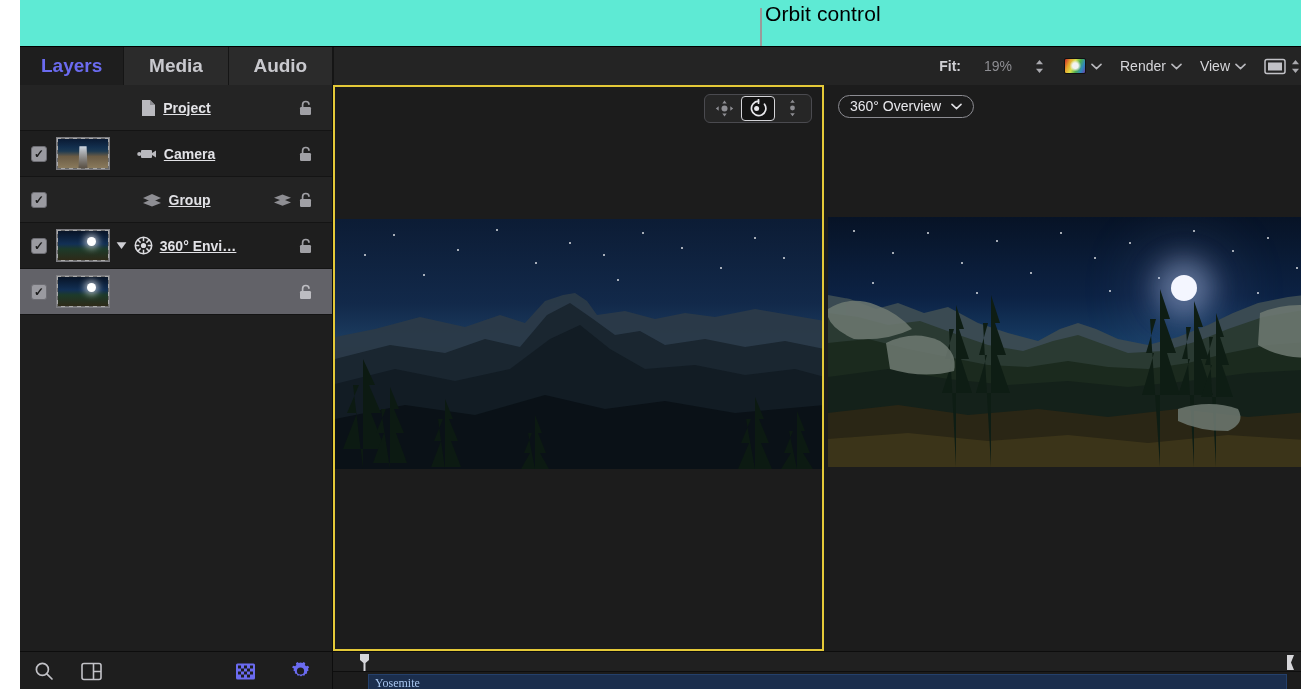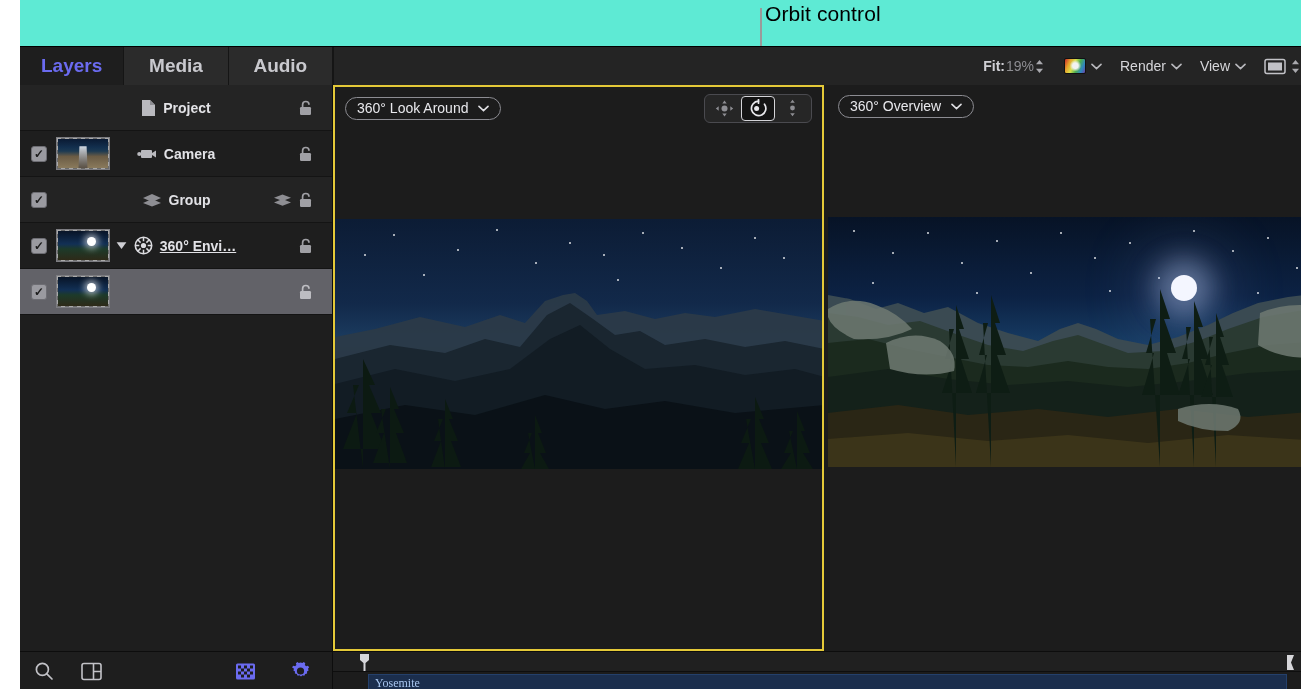--- a/index.html
+++ b/index.html
@@ -47,21 +47,21 @@
            background-size:8px 8px; background-position:0 0,4px 4px;
            background-image:linear-gradient(45deg,#6b6b6b 25%,transparent 25%,transparent 75%,#6b6b6b 75%),
                             linear-gradient(45deg,#6b6b6b 25%,transparent 25%,transparent 75%,#6b6b6b 75%);
            background-color:#a9a9a9; position:relative; overflow:hidden; }
   .thumb > i { position:absolute; inset:1px; display:block; }
   .th-road { background:linear-gradient(180deg,#0a1a33 0%,#13304f 30%,#1d3a52 42%,#6a5b44 60%,#8a7a5c 100%); }
   .th-road:after { content:""; position:absolute; left:42%; top:20%; width:16%; height:76%; background:linear-gradient(180deg,#cfd8e3,#5a5044); transform:perspective(20px) rotateX(12deg); }
   .th-night { background:linear-gradient(180deg,#081427 0%,#123055 45%,#1d3a2a 62%,#2d2a18 100%); }
   .th-night:after { content:""; position:absolute; left:58%; top:22%; width:9px; height:9px; border-radius:50%; background:#fff; box-shadow:0 0 6px 3px rgba(255,255,255,.55); }
   .row .center { position:absolute; left:0; right:0; display:flex; align-items:center; justify-content:center; gap:7px;
-                 font-size:14px; font-weight:bold; color:#e2e2e6; pointer-events:none; }
+                 font-size:14px; font-weight:bold; color:#e2e2e6; pointer-events:none;text-decoration:underline; }
   .row .center > * { pointer-events:auto; }
   .muted { color:#8e8e93; }
   .underline { text-decoration:underline; }
   .lock { position:absolute; right:18px; top:50%; transform:translateY(-50%); }
   .grpicon { position:absolute; right:40px; top:50%; transform:translateY(-50%); }
   .disc { font-size:9px; color:#cfcfd4; }
   .mini-sq { width:20px; height:14px; border-radius:2px; background:#8a8a90; border:1px solid #5c5c61; display:inline-block; position:relative; }
   .mini-sq:after { content:""; position:absolute; inset:3px 3px; background:#e6e6ea; border-radius:1px; }
 
   
@@ -99,21 +99,21 @@
           box-shadow:0 0 26px 16px rgba(200,215,255,.38), 0 0 60px 34px rgba(140,170,230,.16); }
   .ridge { position:absolute; bottom:0; left:0; right:0; }
 
   
   .timeline { position:absolute; left:313px; top:604px; width:988px; height:39px; background:#1c1c1c; border-top:1px solid #0d0d0d; }
   .ruler { position:absolute; left:0; top:0; right:0; height:20px; background:#202020; border-bottom:1px solid #0e0e0e; }
   .playhead { position:absolute; left:27px; top:2px; width:9px; height:17px; }
   .endmark  { position:absolute; right:27px; top:3px; width:7px; height:15px; }
   .track { position:absolute; left:35px; right:34px; top:22px; height:17px; background:#1b2e4d; border:1px solid #24406b; }
   .track-label { font-size:12px; color:#a8c6ef; padding:1px 12px 0 6px;font-family:Liberation Serif, serif; }
-  .tbitem { display:flex; align-items:center; gap:1px; padding:0 11px; color:#c8c8cd; }
+  .tbitem { display:flex; align-items:center; gap:23px; padding:0 11px; color:#c8c8cd; }
 
   svg { display:block; }
 </style>
 </head>
 <body>
 
 <div id="root">
 
   <div class="callout-label">Orbit control</div>
   <div class="callout-line"></div>
@@ -343,28 +343,20 @@
             <rect x="1" y="5.5" width="15" height="12" rx="2" fill="#6b6bf0" stroke="#1e1e1e" stroke-width="1.6"></rect>
           </svg>
       </span>
     </div>
 
     <div class="canvas">
 
       <div class="viewer left">
 
         <div class="vhead">
-          <div class="pill">
-            <span>360° Look Around</span>
-            <span>
-              <svg width="11" height="7" viewBox="0 0 11 7">
-                  <path d="M1 1.4 L5.5 5.6 L10 1.4" stroke="#e0e0e4" stroke-width="1.6" fill="none" stroke-linecap="round"></path>
-                </svg>
-            </span>
-          </div>
 
           <div class="segbox">
             <div class="seg">
               <svg width="19" height="17" viewBox="0 0 19 17">
                   <circle cx="9.5" cy="8.5" r="3" fill="#8e8e93"></circle>
                   <path d="M9.5 0.6l2.2 2.8h-4.4zM9.5 16.4l2.2-2.8h-4.4zM0.8 8.5l2.9-2.2v4.4zM18.2 8.5l-2.9-2.2v4.4z" fill="#8e8e93"></path>
                 </svg>
             </div>
             <div class="seg on">
               <svg width="19" height="18" viewBox="0 0 19 18">

